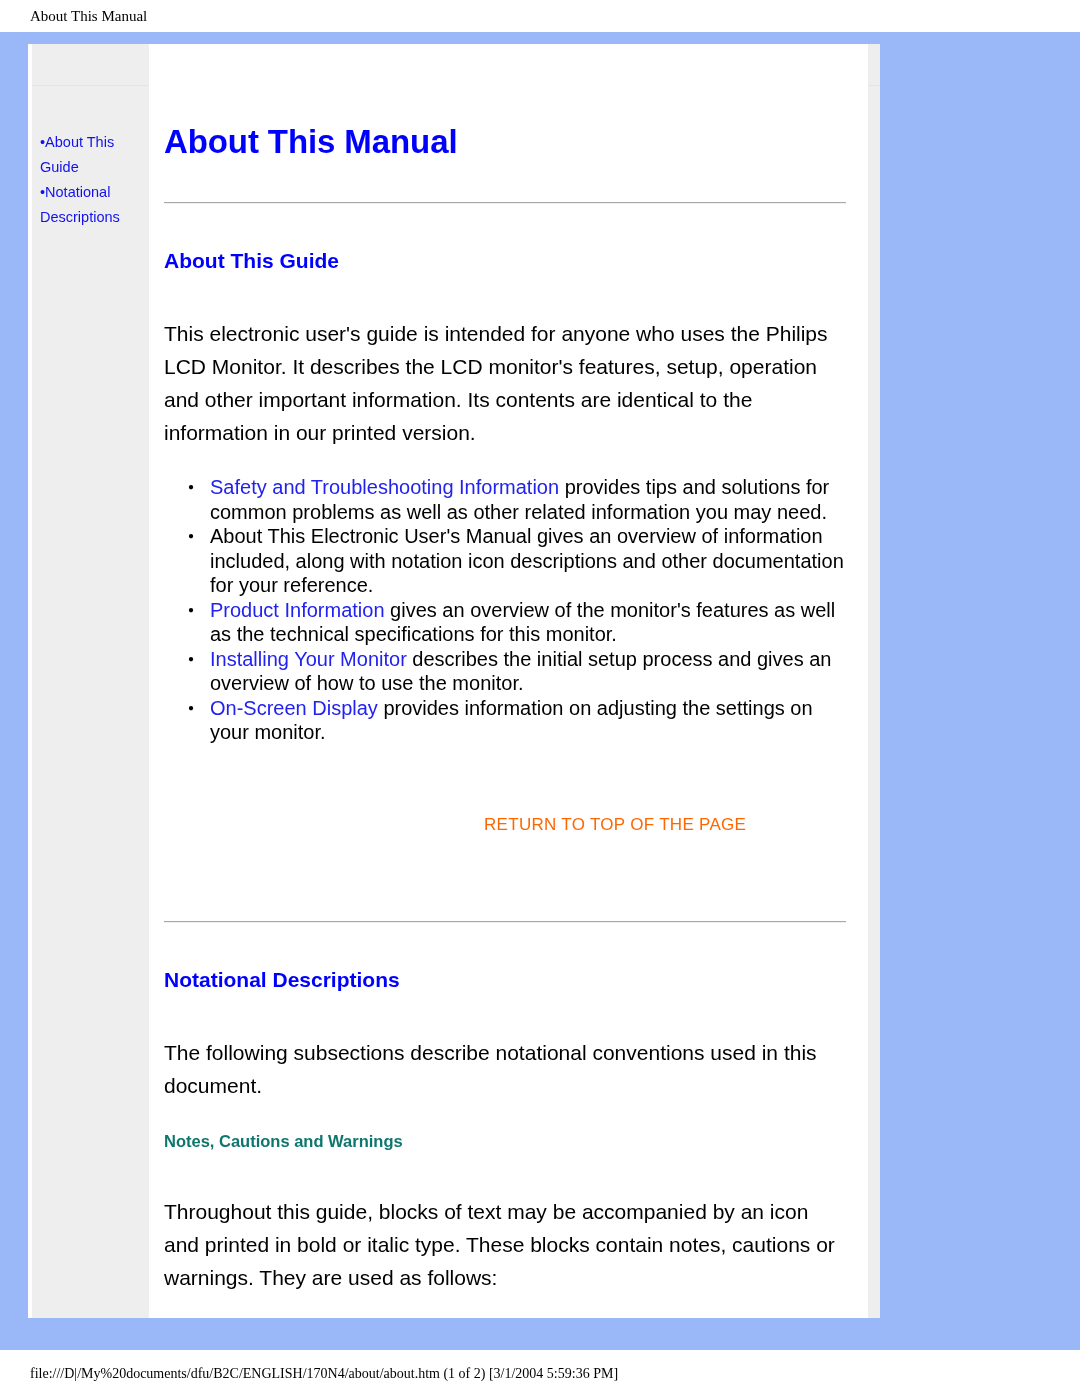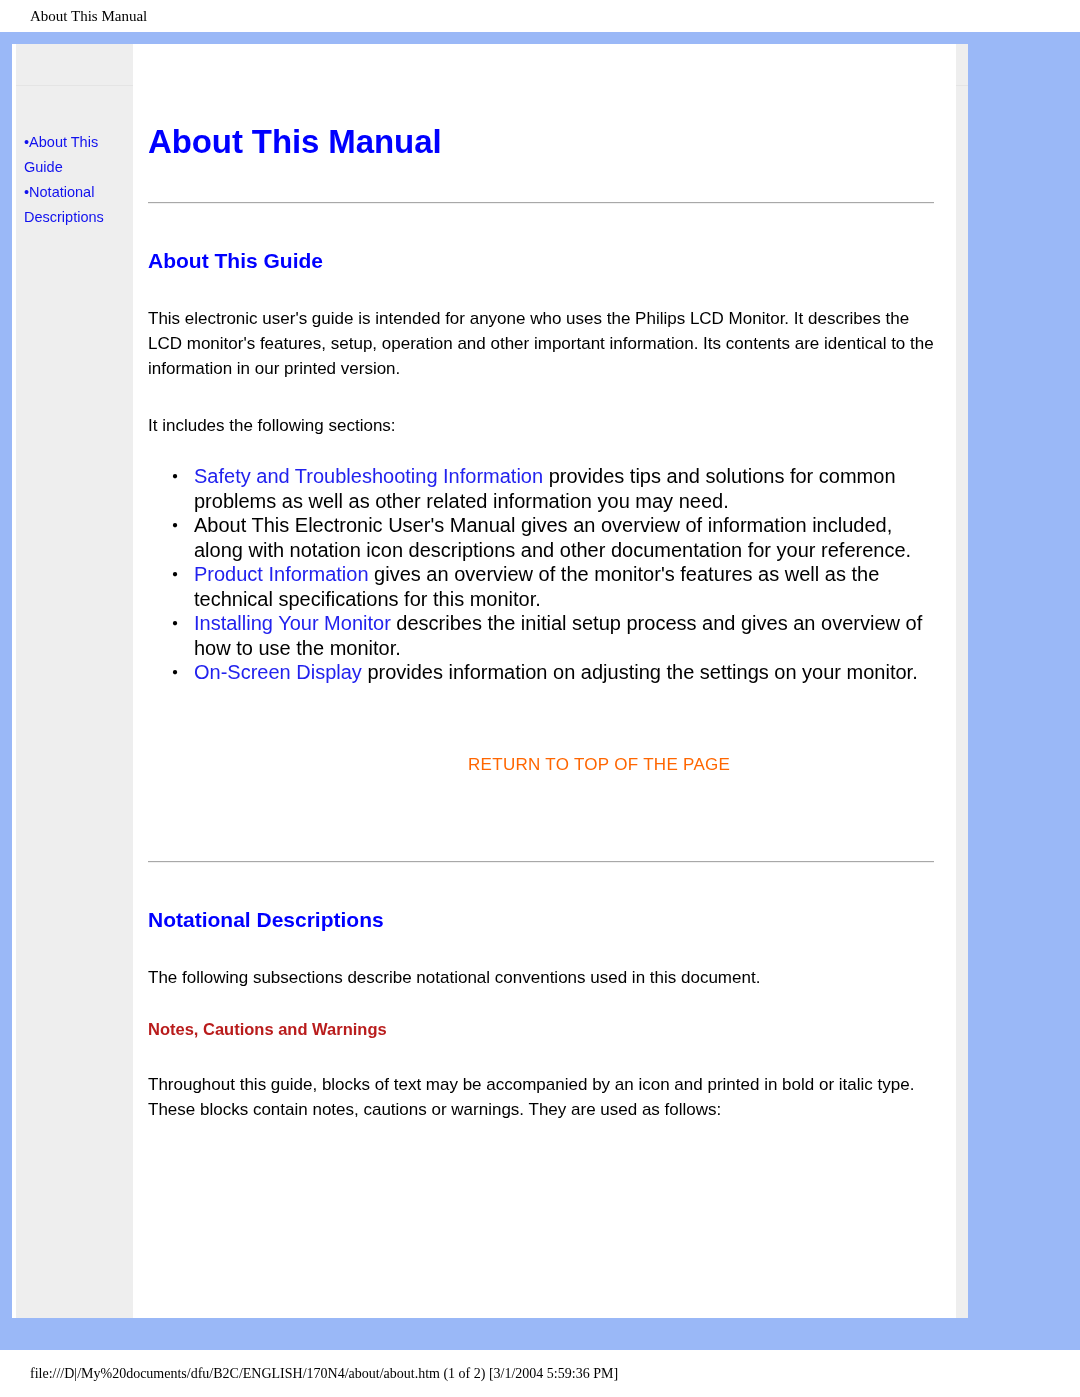--- a/index.html
+++ b/index.html
@@ -41,22 +41,22 @@
     top: 32px;
     left: 0;
     width: 1080px;
     height: 1318px;
     background: #9ab8f7;
     box-sizing: border-box;
   }
   .frame-inner {
     position: absolute;
     top: 12px;
-    left: 12px;
-    width: 956px;
+    left: 28px;
+    width: 852px;
     height: 1274px;
     background: #ffffff;
     display: flex;
   }
 
   
   .sidebar {
     width: 121px;
     flex: 0 0 121px;
     background: #eeeeee;
@@ -143,24 +143,24 @@
 
   h2.section-title {
     font-size: 21px;
     font-weight: bold;
     color: #0000ff;
     margin: 44px 0 0 0;
     line-height: 26px;
   }
 
   p.body {
-    font-size: 17px;
-    line-height: 25px;
-    color: #000000;
-    margin: 32px 0 0 0;
+    font-size: 21px;
+    line-height: 33px;
+    color: #000000;
+    margin: 43px 0 0 0;
   }
 
   ul.sections {
     margin: 26px 0 0 0;
     padding: 0 0 0 46px;
     list-style: none;
   }
   ul.sections li {
     position: relative;
     font-size: 20px;
@@ -201,21 +201,21 @@
     border: 0;
     border-top: 1px solid #a8a8a8;
     border-bottom: 1px solid #f0f0f0;
     height: 0;
     margin: 86px 0 0 0;
   }
 
   h3.sub-title {
     font-size: 16.5px;
     font-weight: bold;
-    color: #b91c1c;
+    color: #0f766e;
     margin: 28px 0 0 0;
     line-height: 22px;
   }
 
   
   .page-foot {
     position: absolute;
     left: 0;
     top: 1350px;
     width: 876px;
@@ -261,21 +261,20 @@
       <div class="content-pad">
 
         <h1 class="doc-title">About This Manual</h1>
 
         <hr class="rule">
 
         <h2 class="section-title">About This Guide</h2>
 
         <p class="body">This electronic user's guide is intended for anyone who uses the Philips LCD Monitor. It describes the LCD monitor's features, setup, operation and other important information. Its contents are identical to the information in our printed version.</p>
 
-        <p class="body">It includes the following sections:</p>
 
         <ul class="sections">
           <li>
             <a class="inline-link">Safety and Troubleshooting Information</a><span> provides tips and solutions for common problems as well as other related information you may need.</span>
           </li>
           <li>
             <span>About This Electronic User's Manual gives an overview of information included, along with notation icon descriptions and other documentation for your reference.</span>
           </li>
           <li>
             <a class="inline-link">Product Information</a><span> gives an overview of the monitor's features as well as the technical specifications for this monitor.</span>

